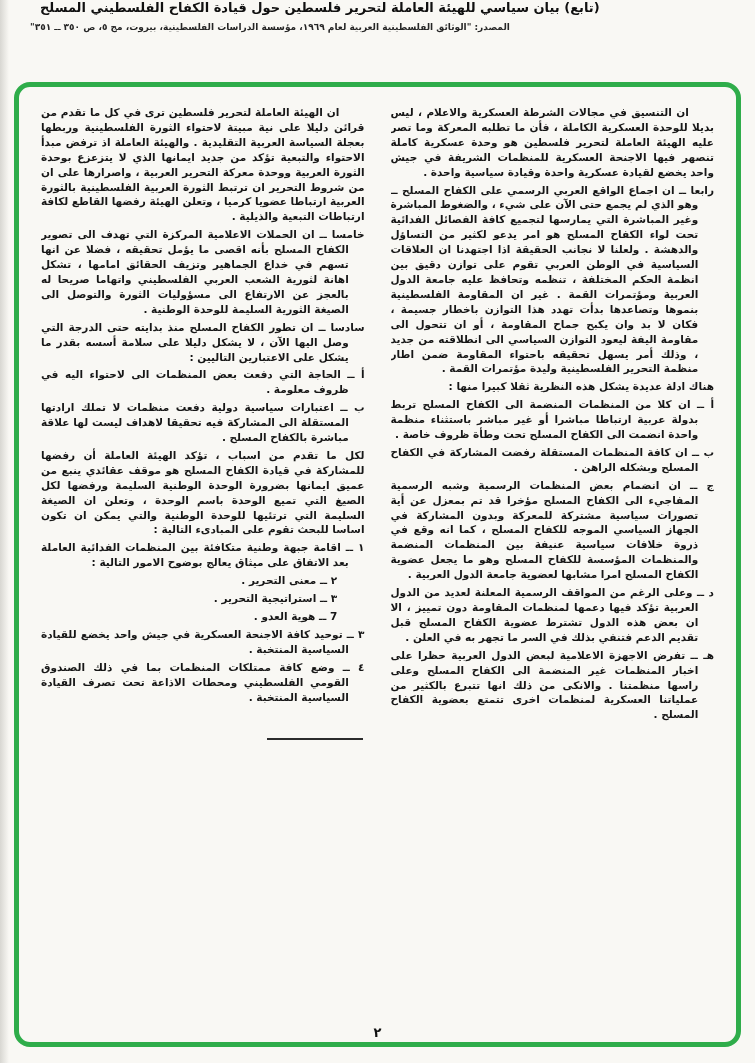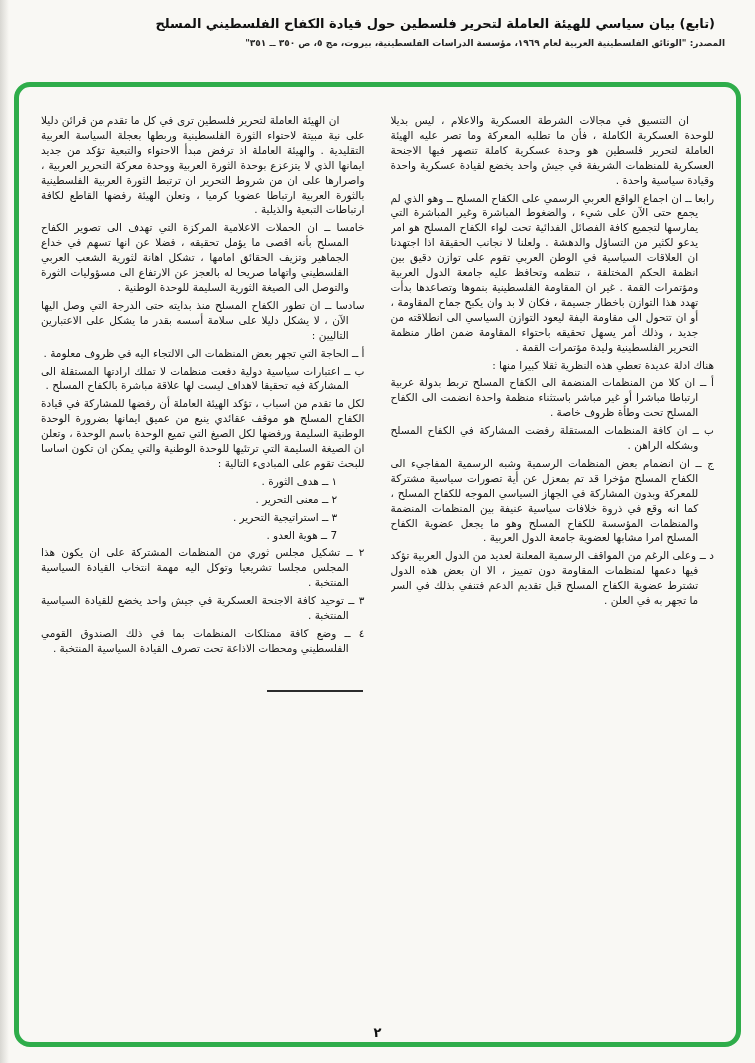--- a/index.html
+++ b/index.html
@@ -10,22 +10,22 @@
     overflow: hidden;
   }
   .page {
     position: relative;
     width: 755px; height: 1063px;
     background: linear-gradient(90deg, #d8d7d2 0px, #f9f8f4 9px, #f9f8f4 100%);
     box-sizing: border-box;
     color: #1b1b1b;
   }
   .header {
-    padding-top: 16px;
-    text-align: right;
+    padding-top: 0;
+    text-align: left;
     direction: rtl;
   }
   .title {
     font-size: 13px;
     font-weight: 700;
     color: #101010;
     padding: 0 40px;
   }
   .source {
     font-size: 9px;
@@ -49,24 +49,23 @@
     direction: rtl;
     gap: 26px;
     height: 100%;
   }
   .col {
     flex: 1 1 0;
     direction: rtl;
     text-align: justify;
     font-size: 10.5px;
     line-height: 1.42;
-    font-weight: 400;
+    font-weight: 700;
     color: #171717;
     overflow: hidden;
-    margin-top: 8px;
   }
   .para { margin: 0 0 3px 0; }
   .kind-body    { text-indent: 2.4em; }
   .kind-flush   { text-indent: 0; }
   .kind-item    { padding-right: 1.5em; text-indent: -1.5em; }
   .kind-subitem { margin-right: 2.6em; text-indent: 0; }
   .end-divider {
     width: 96px;
     border-top: 2px solid #2c2c2c;
     margin-top: 34px;
@@ -92,41 +91,41 @@
     <div class="source">المصدر: "الوثائق الفلسطينية العربية لعام ١٩٦٩، مؤسسة الدراسات الفلسطينية، بيروت، مج ٥، ص ٣٥٠ ــ ٣٥١"</div>
   </header>
 
   <div class="frame" style="border-color: rgb(47, 173, 74);">
     <div class="columns">
 
       <div class="col">
         <div>
             <p class="para kind-body">ان التنسيق في مجالات الشرطة العسكرية والاعلام ، ليس بديلا للوحدة العسكرية الكاملة ، فأن ما تطلبه المعركة وما تصر عليه الهيئة العاملة لتحرير فلسطين هو وحدة عسكرية كاملة تنصهر فيها الاجنحة العسكرية للمنظمات الشريفة في جيش واحد يخضع لقيادة عسكرية واحدة وقيادة سياسية واحدة .</p>
             <p class="para kind-item">رابعا ــ ان اجماع الواقع العربي الرسمي على الكفاح المسلح ــ وهو الذي لم يجمع حتى الآن على شيء ، والضغوط المباشرة وغير المباشرة التي يمارسها لتجميع كافة الفصائل الفدائية تحت لواء الكفاح المسلح هو امر يدعو لكثير من التساؤل والدهشة . ولعلنا لا نجانب الحقيقة اذا اجتهدنا ان العلاقات السياسية في الوطن العربي تقوم على توازن دقيق بين انظمة الحكم المختلفة ، تنظمه وتحافظ عليه جامعة الدول العربية ومؤتمرات القمة . غير ان المقاومة الفلسطينية بنموها وتصاعدها بدأت تهدد هذا التوازن باخطار جسيمة ، فكان لا بد وان يكبح جماح المقاومة ، أو ان تتحول الى مقاومة اليفة ليعود التوازن السياسي الى انطلاقته من جديد ، وذلك أمر يسهل تحقيقه باحتواء المقاومة ضمن اطار منظمة التحرير الفلسطينية وليدة مؤتمرات القمة .</p>
-            <p class="para kind-flush">هناك ادلة عديدة تعطي هذه النظرية ثقلا كبيرا منها :</p>
+            <p class="para kind-flush">هناك ادلة عديدة يشكل هذه النظرية ثقلا كبيرا منها :</p>
             <p class="para kind-item">أ ــ ان كلا من المنظمات المنضمة الى الكفاح المسلح تربط بدولة عربية ارتباطا مباشرا أو غير مباشر باستثناء منظمة واحدة انضمت الى الكفاح المسلح تحت وطأة ظروف خاصة .</p>
             <p class="para kind-item">ب ــ ان كافة المنظمات المستقلة رفضت المشاركة في الكفاح المسلح وبشكله الراهن .</p>
             <p class="para kind-item">ج ــ ان انضمام بعض المنظمات الرسمية وشبه الرسمية المفاجيء الى الكفاح المسلح مؤخرا قد تم بمعزل عن أية تصورات سياسية مشتركة للمعركة وبدون المشاركة في الجهاز السياسي الموجه للكفاح المسلح ، كما انه وقع في ذروة خلافات سياسية عنيفة بين المنظمات المنضمة والمنظمات المؤسسة للكفاح المسلح وهو ما يجعل عضوية الكفاح المسلح امرا مشابها لعضوية جامعة الدول العربية .</p>
             <p class="para kind-item">د ــ وعلى الرغم من المواقف الرسمية المعلنة لعديد من الدول العربية تؤكد فيها دعمها لمنظمات المقاومة دون تمييز ، الا ان بعض هذه الدول تشترط عضوية الكفاح المسلح قبل تقديم الدعم فتنفي بذلك في السر ما تجهر به في العلن .</p>
+            <p class="para kind-item">هـ ــ تفرض الاجهزة الاعلامية لبعض الدول العربية حظرا على اخبار المنظمات غير المنضمة الى الكفاح المسلح وعلى راسها منظمتنا . والانكى من ذلك انها تتبرع بالكثير من عملياتنا العسكرية لمنظمات اخرى تتمتع بعضوية الكفاح المسلح .</p>
           </div>
       </div>
 
       <div class="col">
         <div>
             <p class="para kind-body">ان الهيئة العاملة لتحرير فلسطين ترى في كل ما تقدم من قرائن دليلا على نية مبيتة لاحتواء الثورة الفلسطينية وربطها بعجلة السياسة العربية التقليدية . والهيئة العاملة اذ ترفض مبدأ الاحتواء والتبعية تؤكد من جديد ايمانها الذي لا يتزعزع بوحدة الثورة العربية ووحدة معركة التحرير العربية ، واصرارها على ان من شروط التحرير ان ترتبط الثورة العربية الفلسطينية بالثورة العربية ارتباطا عضويا كرميا ، وتعلن الهيئة رفضها القاطع لكافة ارتباطات التبعية والذيلية .</p>
             <p class="para kind-item">خامسا ــ ان الحملات الاعلامية المركزة التي تهدف الى تصوير الكفاح المسلح بأنه اقصى ما يؤمل تحقيقه ، فضلا عن انها تسهم في خداع الجماهير وتزيف الحقائق امامها ، تشكل اهانة لثورية الشعب العربي الفلسطيني واتهاما صريحا له بالعجز عن الارتفاع الى مسؤوليات الثورة والتوصل الى الصيغة الثورية السليمة للوحدة الوطنية .</p>
             <p class="para kind-item">سادسا ــ ان تطور الكفاح المسلح منذ بدايته حتى الدرجة التي وصل اليها الآن ، لا يشكل دليلا على سلامة أسسه بقدر ما يشكل على الاعتبارين التاليين :</p>
-            <p class="para kind-item">أ ــ الحاجة التي تجهر بعض المنظمات الى الالتجاء اليه في ظروف معلومة .</p>
+            <p class="para kind-item">أ ــ الحاجة التي دفعت بعض المنظمات الى لاحتواء اليه في ظروف معلومة .</p>
             <p class="para kind-item">ب ــ اعتبارات سياسية دولية دفعت منظمات لا تملك ارادتها المستقلة الى المشاركة فيه تحقيقا لاهداف ليست لها علاقة مباشرة بالكفاح المسلح .</p>
             <p class="para kind-flush">لكل ما تقدم من اسباب ، تؤكد الهيئة العاملة أن رفضها للمشاركة في قيادة الكفاح المسلح هو موقف عقائدي ينبع من عميق ايمانها بضرورة الوحدة الوطنية السليمة ورفضها لكل الصيغ التي تميع الوحدة باسم الوحدة ، وتعلن ان الصيغة السليمة التي ترتئيها للوحدة الوطنية والتي يمكن ان تكون اساسا للبحث تقوم على المبادىء التالية :</p>
-            <p class="para kind-subitem">١ ــ هدف الثورة .</p>
+            <p class="para kind-item">١ ــ اقامة جبهة وطنية متكافئة بين المنظمات الفدائية العاملة بعد الاتفاق على ميثاق يعالج بوضوح الامور التالية :</p>
             <p class="para kind-subitem">٢ ــ معنى التحرير .</p>
             <p class="para kind-subitem">٣ ــ استراتيجية التحرير .</p>
             <p class="para kind-subitem">7 ــ هوية العدو .</p>
-            <p class="para kind-item">٢ ــ تشكيل مجلس ثوري من المنظمات المشتركة على ان يكون هذا المجلس مجلسا تشريعيا وتوكل اليه مهمة انتخاب القيادة السياسية المنتخبة .</p>
             <p class="para kind-item">٣ ــ توحيد كافة الاجنحة العسكرية في جيش واحد يخضع للقيادة السياسية المنتخبة .</p>
             <p class="para kind-item">٤ ــ وضع كافة ممتلكات المنظمات بما في ذلك الصندوق القومي الفلسطيني ومحطات الاذاعة تحت تصرف القيادة السياسية المنتخبة .</p>
           </div>
         <div class="end-divider"></div>
       </div>
 
     </div>
 
     <div class="page-number">٢</div>
   </div>

